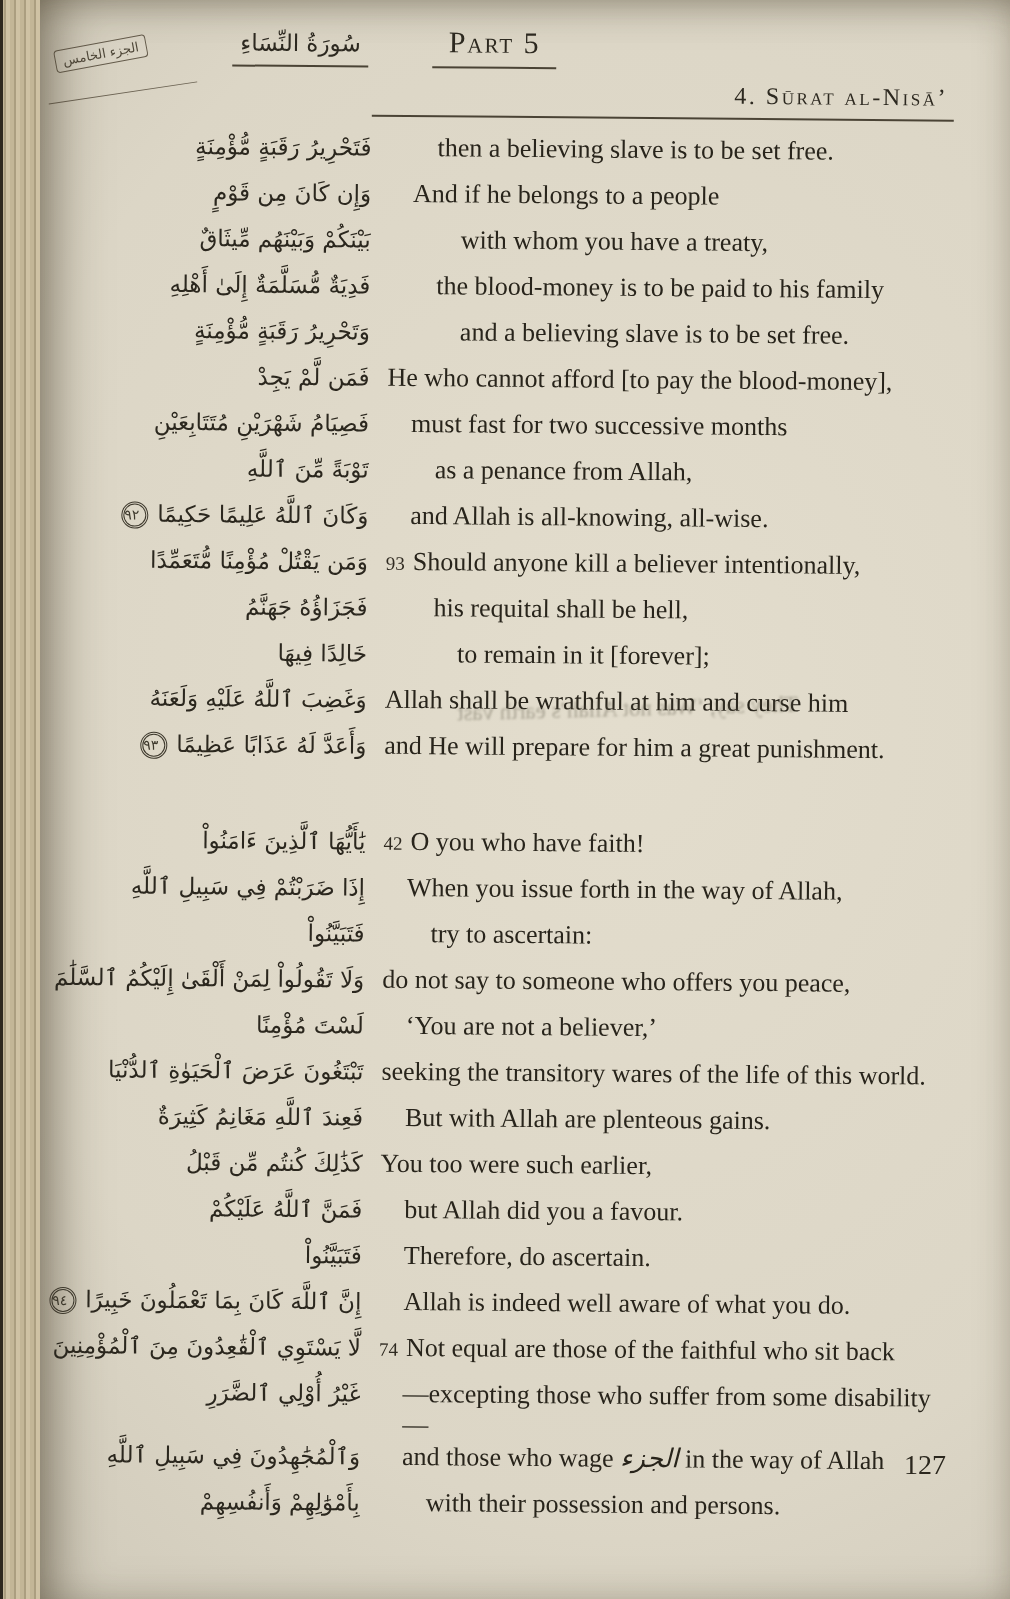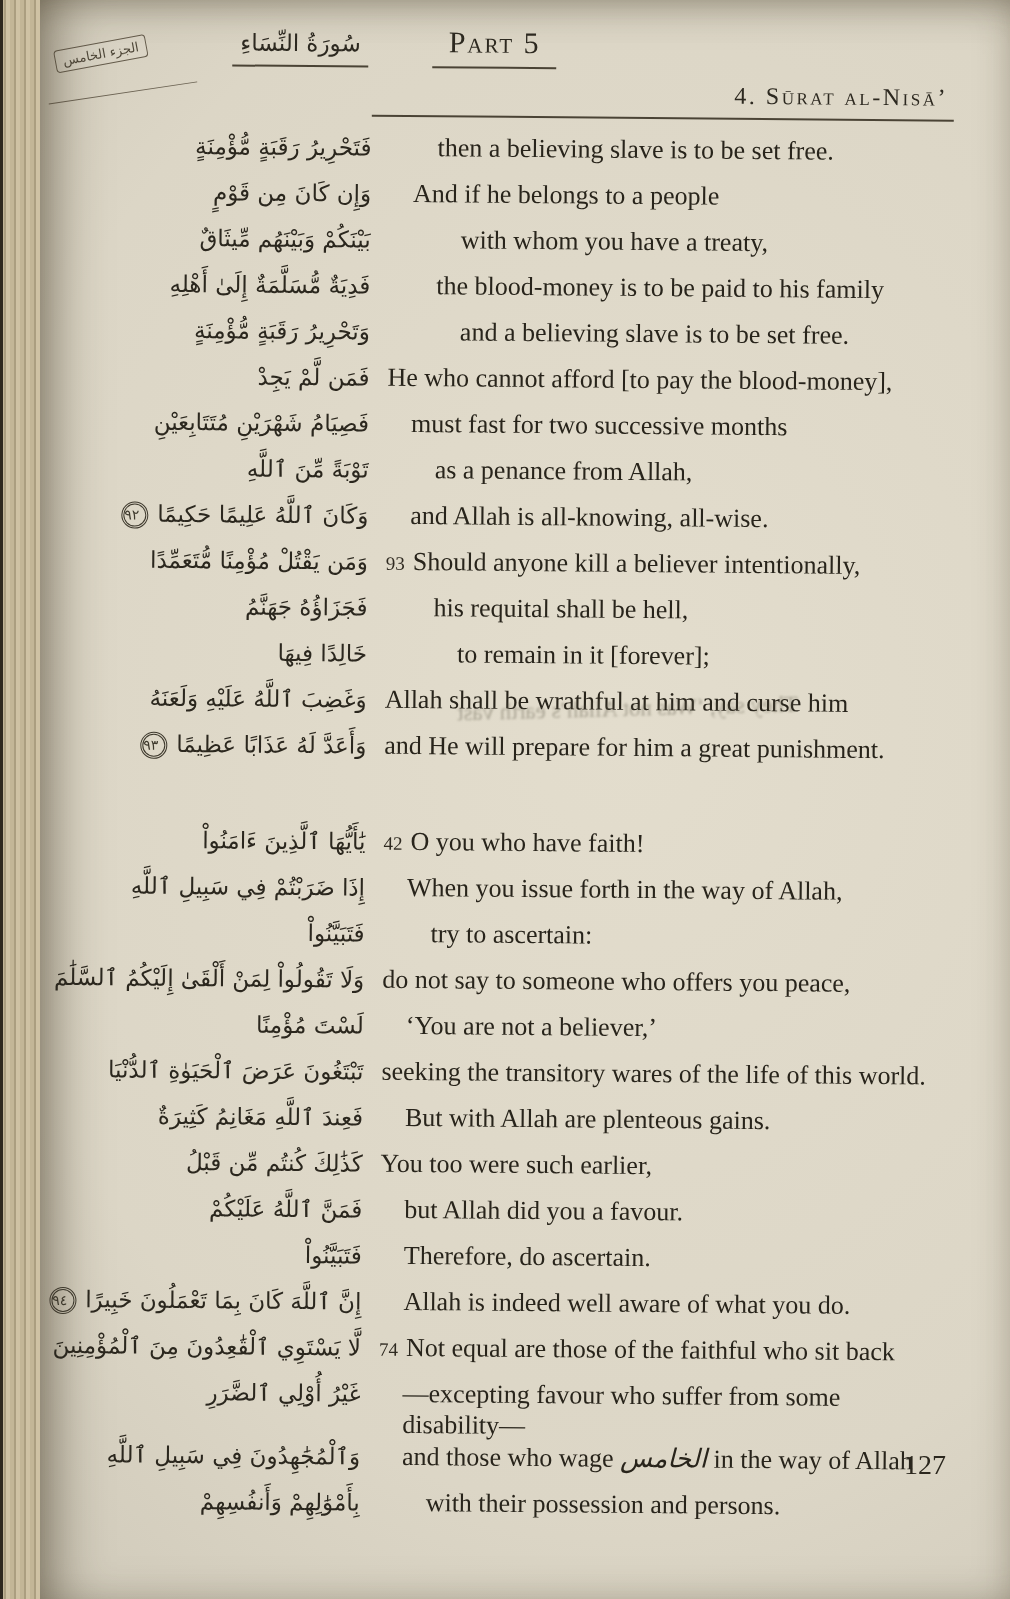--- a/index.html
+++ b/index.html
@@ -210,25 +210,25 @@
           <div class="row">
             <div class="ar">إِنَّ ٱللَّهَ كَانَ بِمَا تَعْمَلُونَ خَبِيرًا<span class="medallion">٩٤</span></div>
             <div class="en" style="padding-left: 24px;"><span>Allah is indeed well aware of what you do.</span></div>
           </div>
           <div class="row">
             <div class="ar">لَّا يَسْتَوِي ٱلْقَٰعِدُونَ مِنَ ٱلْمُؤْمِنِينَ</div>
             <div class="en" style="padding-left: 0px;"><span class="vnum">74</span><span>Not equal are those of the faithful who sit back</span></div>
           </div>
           <div class="row">
             <div class="ar">غَيْرُ أُوْلِي ٱلضَّرَرِ</div>
-            <div class="en" style="padding-left: 24px;"><span>—excepting favour who suffer from some disability—</span></div>
+            <div class="en" style="padding-left: 24px;"><span>—excepting those who suffer from some disability—</span></div>
           </div>
           <div class="row">
             <div class="ar">وَٱلْمُجَٰهِدُونَ فِي سَبِيلِ ٱللَّهِ</div>
-            <div class="en" style="padding-left: 24px;"><span>and those who wage </span><i>الخامس</i><span> in the way of Allah</span></div>
+            <div class="en" style="padding-left: 24px;"><span>and those who wage </span><i>الجزء</i><span> in the way of Allah</span></div>
           </div>
           <div class="row">
             <div class="ar">بِأَمْوَٰلِهِمْ وَأَنفُسِهِمْ</div>
             <div class="en" style="padding-left: 48px;"><span>with their possession and persons.</span></div>
           </div>
         </div>
     </div>
 
     <div class="bleed">They say, ‘Was not Allah’s earth vast</div>
 

